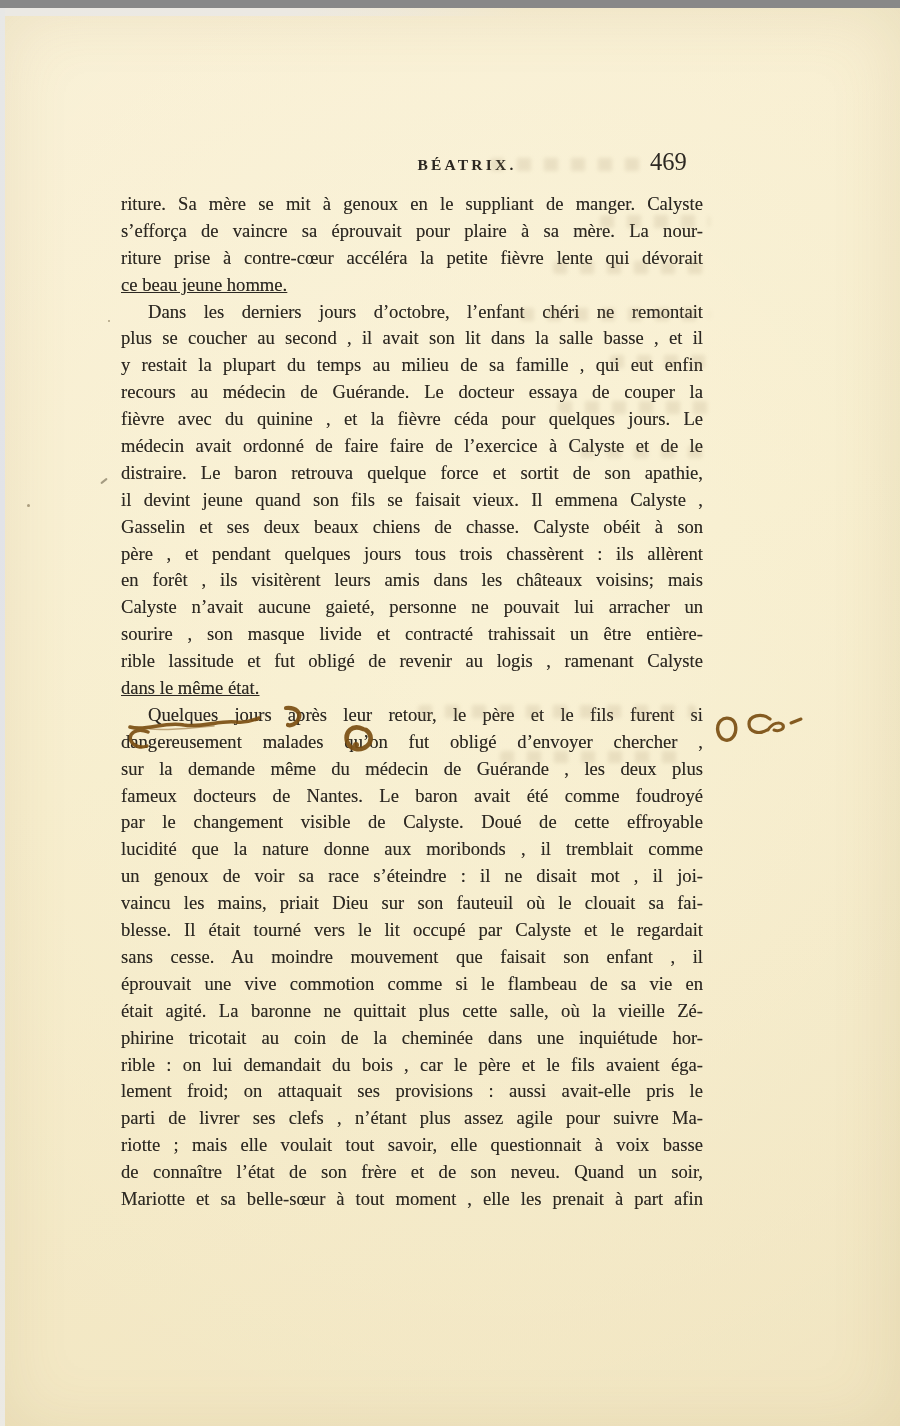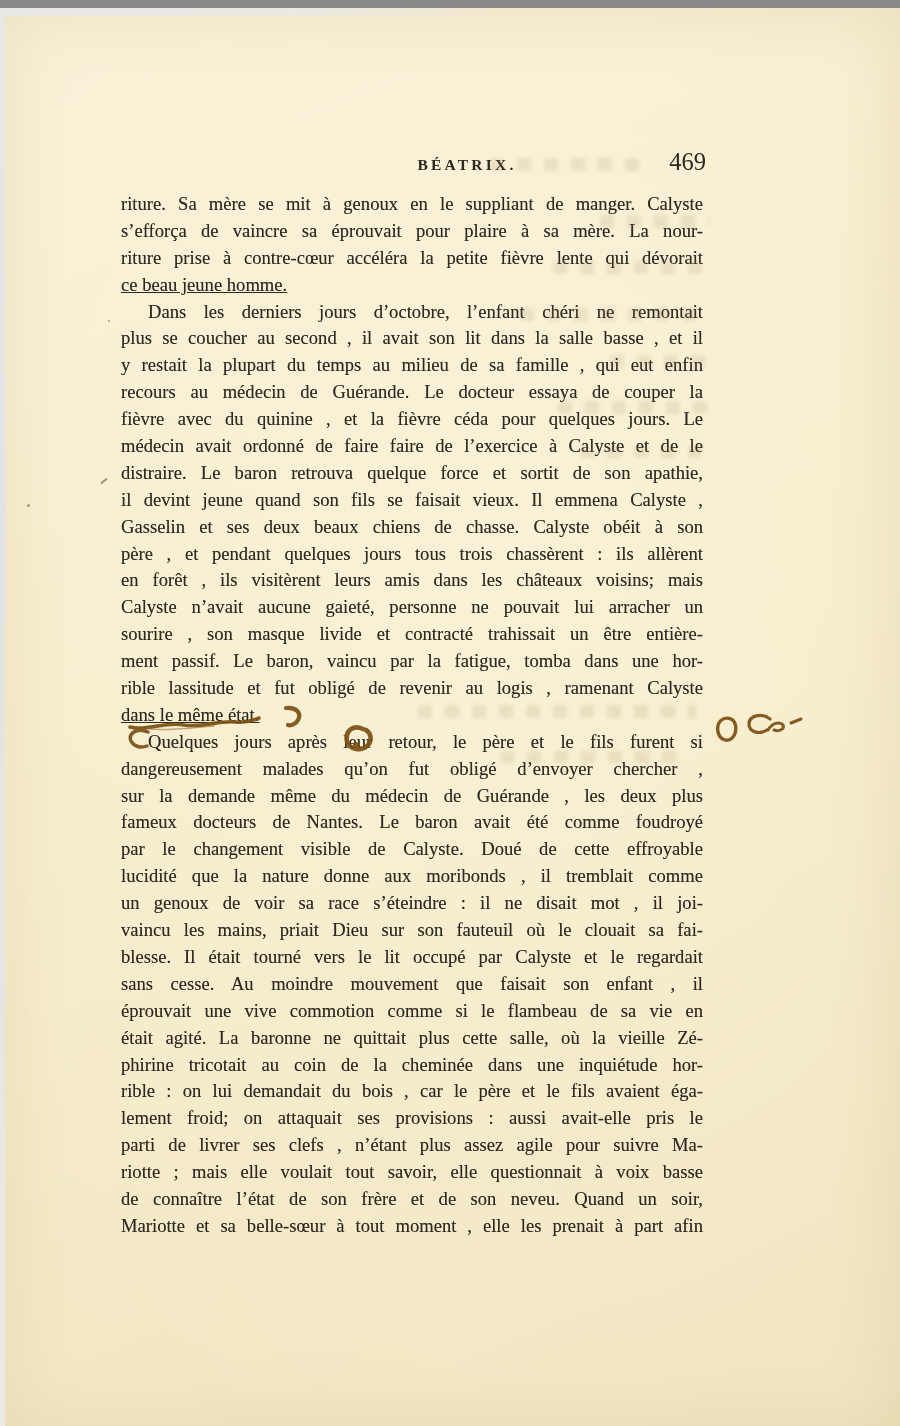--- a/index.html
+++ b/index.html
@@ -24,21 +24,21 @@
 
   
   .running-title{
     position:absolute;top:148px;left:34px;right:0;
     text-align:center;
     font-size:15.5px;font-weight:bold;letter-spacing:3.2px;
     color:#2c2822;
   }
   .page-number{
     position:absolute;top:140px;left:650px;width:56px;
-    text-align:right;font-size:24.5px;color:#2c2822;
+    font-size:24.5px;color:#2c2822;
   }
 
   
   .textblock{
     position:absolute;left:121px;top:183px;width:582px;
     font-size:18.6px;
     text-shadow:0 0 .5px rgba(44,40,34,.45);
   }
   .line{
     height:26.9px;line-height:26.9px;
@@ -85,21 +85,20 @@
       <div class="line">recours au médecin de Guérande. Le docteur essaya de couper la</div>
       <div class="line">fièvre avec du quinine , et la fièvre céda pour quelques jours. Le</div>
       <div class="line">médecin avait ordonné de faire faire de l’exercice à Calyste et de le</div>
       <div class="line">distraire. Le baron retrouva quelque force et sortit de son apathie,</div>
       <div class="line">il devint jeune quand son fils se faisait vieux. Il emmena Calyste ,</div>
       <div class="line">Gasselin et ses deux beaux chiens de chasse. Calyste obéit à son</div>
       <div class="line">père , et pendant quelques jours tous trois chassèrent : ils allèrent</div>
       <div class="line">en forêt , ils visitèrent leurs amis dans les châteaux voisins; mais</div>
       <div class="line">Calyste n’avait aucune gaieté, personne ne pouvait lui arracher un</div>
       <div class="line">sourire , son masque livide et contracté trahissait un être entière-</div>
-      <div class="line">ment passif. Le baron, vaincu par la fatigue, tomba dans une hor-</div>
       <div class="line">rible lassitude et fut obligé de revenir au logis , ramenant Calyste</div>
       <div class="line short">dans le même état.</div>
       <div class="line indent">Quelques jours après leur retour, le père et le fils furent si</div>
       <div class="line">dangereusement malades qu’on fut obligé d’envoyer chercher ,</div>
       <div class="line">sur la demande même du médecin de Guérande , les deux plus</div>
       <div class="line">fameux docteurs de Nantes. Le baron avait été comme foudroyé</div>
       <div class="line">par le changement visible de Calyste. Doué de cette effroyable</div>
       <div class="line">lucidité que la nature donne aux moribonds , il tremblait comme</div>
       <div class="line">un genoux de voir sa race s’éteindre : il ne disait mot , il joi-</div>
       <div class="line">vaincu les mains, priait Dieu sur son fauteuil où le clouait sa fai-</div>

